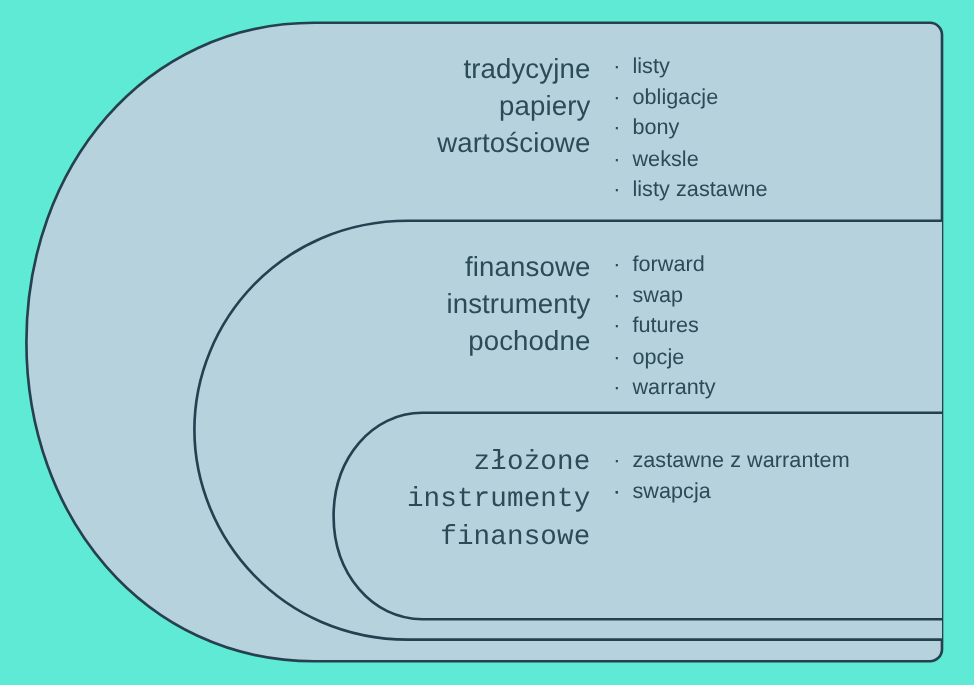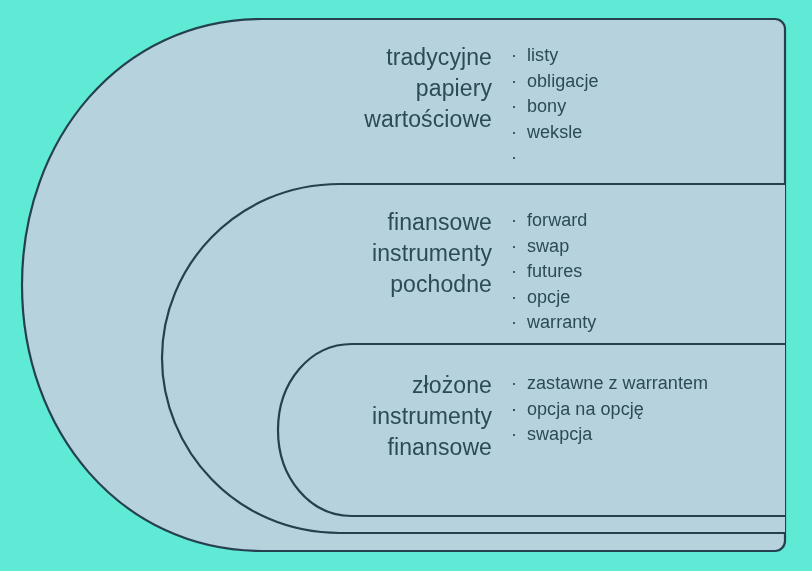--- a/index.html
+++ b/index.html
@@ -81,21 +81,21 @@
   }
   #layer-2 .layer-label { width: 162px; padding-top: 2px; }
   #layer-2 .layer-items { margin-left: 18px; padding-top: 3px; }
 
   
   #layer-3 {
     left: 330px;
     top: 368px;
     width: 440px;
   }
-  #layer-3 .layer-label { width: 162px; padding-top: 2px; }
+  #layer-3 .layer-label { width: 162px; padding-top: 2px; font-family: Liberation Mono, monospace; }
   #layer-3 .layer-items { margin-left: 18px; padding-top: 3px; }
 </style>
 </head>
 <body>
 
 <div id="stage">
 
   <svg id="shapes" viewBox="0 0 812 571" xmlns="http://www.w3.org/2000/svg">
 
     <path d="M 775,19
@@ -123,21 +123,21 @@
 
   <div class="layer" id="layer-1">
     <div class="layer-label">tradycyjne
 papiery
 wartościowe</div>
     <ul class="layer-items">
       <li><span class="bullet">·</span><span>listy</span></li>
       <li><span class="bullet">·</span><span>obligacje</span></li>
       <li><span class="bullet">·</span><span>bony</span></li>
       <li><span class="bullet">·</span><span>weksle</span></li>
-      <li><span class="bullet">·</span></li>
+      <li><span class="bullet">·</span><span>listy zastawne</span></li>
     </ul>
   </div>
 
   <div class="layer" id="layer-2">
     <div class="layer-label">finansowe
 instrumenty
 pochodne</div>
     <ul class="layer-items">
       <li><span class="bullet">·</span><span>forward</span></li>
       <li><span class="bullet">·</span><span>swap</span></li>
@@ -147,18 +147,18 @@
     </ul>
   </div>
 
   <div class="layer" id="layer-3">
     <div class="layer-label">złożone
 instrumenty
 finansowe</div>
     <ul class="layer-items">
       <li><span class="bullet">·</span><span>zastawne z warrantem</span></li>
       <li><span class="bullet">·</span></li>
-      <li><span class="bullet">·</span><span>opcja na opcję</span></li>
+      <li><span class="bullet">·</span></li>
       <li><span class="bullet">·</span><span>swapcja</span></li>
     </ul>
   </div>
 
 </div>
 
 </body></html>

